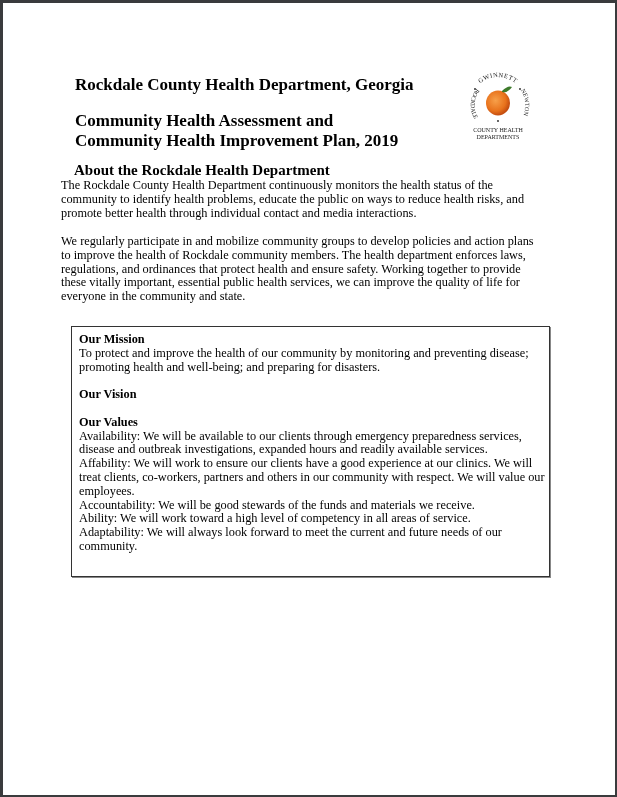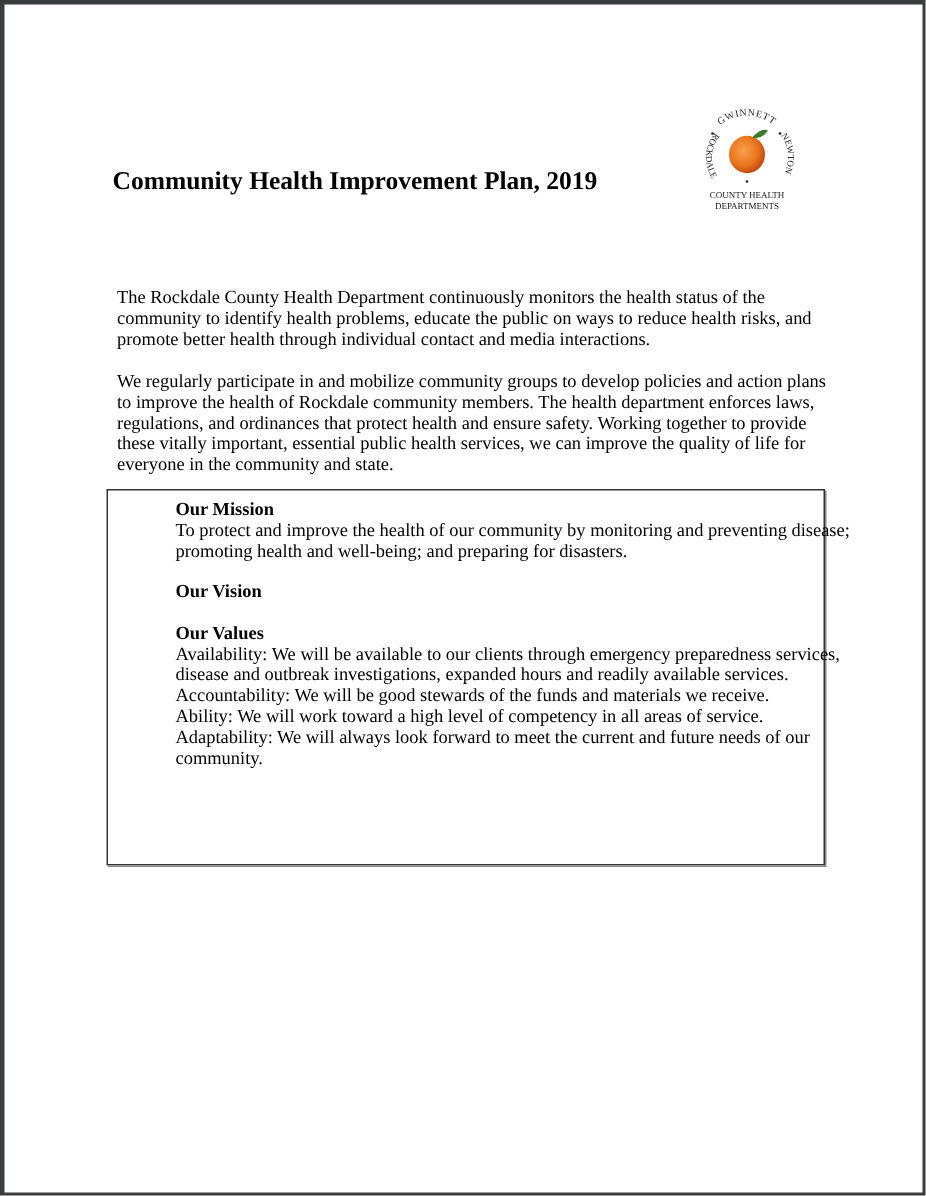--- a/index.html
+++ b/index.html
@@ -52,61 +52,61 @@
       position: absolute;
       left: 71px;
       top: 159px;
       font-size: 15px;
       font-weight: bold;
       line-height: 17px;
       white-space: nowrap;
     }
     .para {
       position: absolute;
-      left: 75px;
+      left: 58px;
       width: 480px;
       font-size: 12.3px;
       line-height: 13.8px;
-      margin-top: 13px;
     }
     .para1 { top: 176px; }
     .para2 { top: 232px; }
     .box {
       position: absolute;
       left: 68px;
       top: 323px;
       width: 477px;
       height: 249px;
       border: 1px solid #333;
       box-shadow: 1px 1px 0 #888;
     }
     .box-inner {
       position: absolute;
       left: 7px;
       top: 6px;
       width: 468px;
       font-size: 12.3px;
       line-height: 13.8px;
-      margin-left: 38px;
     }
     .box-heading {
       font-weight: bold;
       display: block;
     }
     .gap { height: 13.8px; }
     .value-name { font-weight: normal; }
     .logo svg { display: block; }
   </style>
 </head>
 <body>
 
 <div class="page">
 
+  <div class="doc-title">Rockdale County Health Department, Georgia</div>
 
   <div class="doc-subtitle">
+    <div>Community Health Assessment and</div>
     <div>Community Health Improvement Plan, 2019</div>
   </div>
 
   <div class="logo">
     <svg width="80" height="80" viewBox="0 0 80 80">
       <defs>
         <path id="arcTop" d="M 12 40 A 28 28 0 0 1 68 40"></path>
         <path id="arcLeft" d="M 20 22 A 26 26 0 0 0 22 60"></path>
         <path id="arcRight" d="M 60 22 A 26 26 0 0 1 58 60"></path>
         <radialGradient id="peachGrad" cx="40%" cy="40%" r="60%">
@@ -127,31 +127,33 @@
       <circle cx="17" cy="24" r="0.9" fill="#222"></circle>
       <circle cx="62" cy="24" r="0.9" fill="#222"></circle>
       <circle cx="40" cy="56" r="0.9" fill="#222"></circle>
       <ellipse cx="40" cy="38" rx="12" ry="12.5" fill="url(#peachGrad)"></ellipse>
       <path d="M 44 26 Q 50 20 54 22 Q 50 28 44 27 Z" fill="#3c7a2a"></path>
       <text x="40" y="67" font-family="Liberation Serif, serif" font-size="6" text-anchor="middle" fill="#222">COUNTY HEALTH</text>
       <text x="40" y="74" font-family="Liberation Serif, serif" font-size="6" text-anchor="middle" fill="#222">DEPARTMENTS</text>
     </svg>
   </div>
 
+  <div class="section-heading">About the Rockdale Health Department</div>
   <div class="para para1">The Rockdale County Health Department continuously monitors the health status of the community to identify health problems, educate the public on ways to reduce health risks, and promote better health through individual contact and media interactions.</div>
   <div class="para para2">We regularly participate in and mobilize community groups to develop policies and action plans to improve the health of Rockdale community members. The health department enforces laws, regulations, and ordinances that protect health and ensure safety. Working together to provide these vitally important, essential public health services, we can improve the quality of life for everyone in the community and state.</div>
 
   <div class="box">
     <div class="box-inner">
       <span class="box-heading">Our Mission</span>
       <div>To protect and improve the health of our community by monitoring and preventing disease; promoting health and well-being; and preparing for disasters.</div>
       <div class="gap"></div>
       <span class="box-heading">Our Vision</span>
       <div class="gap"></div>
       <span class="box-heading">Our Values</span>
       <div><span class="value-name">Availability:</span><span> We will be available to our clients through emergency preparedness services, disease and outbreak investigations, expanded hours and readily available services.</span></div>
+      <div><span class="value-name">Affability:</span><span> We will work to ensure our clients have a good experience at our clinics. We will treat clients, co-workers, partners and others in our community with respect. We will value our employees.</span></div>
       <div><span class="value-name">Accountability:</span><span> We will be good stewards of the funds and materials we receive.</span></div>
       <div><span class="value-name">Ability:</span><span> We will work toward a high level of competency in all areas of service.</span></div>
       <div><span class="value-name">Adaptability:</span><span> We will always look forward to meet the current and future needs of our community.</span></div>
     </div>
   </div>
 
 </div>
 
 </body></html>

